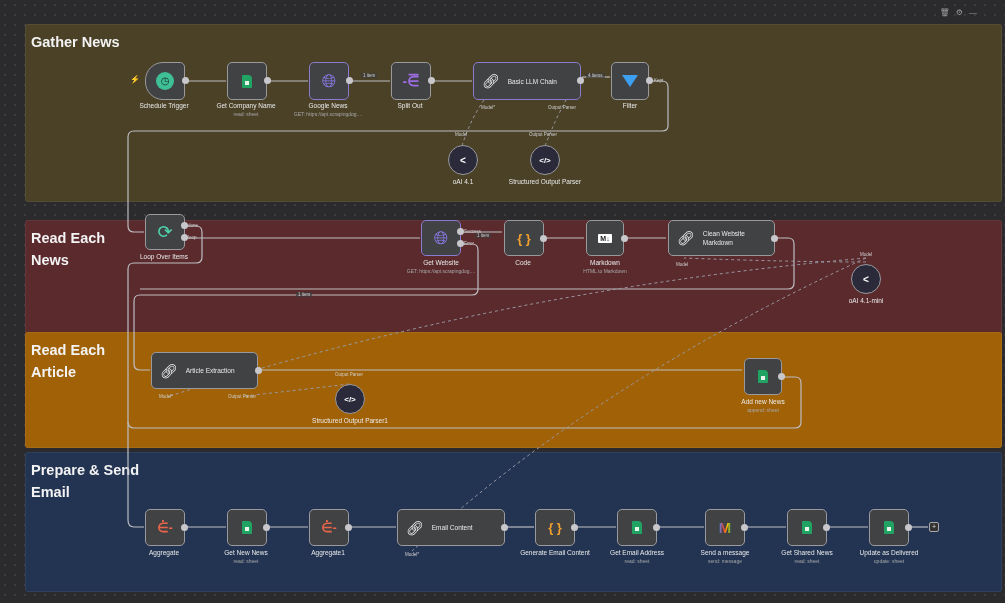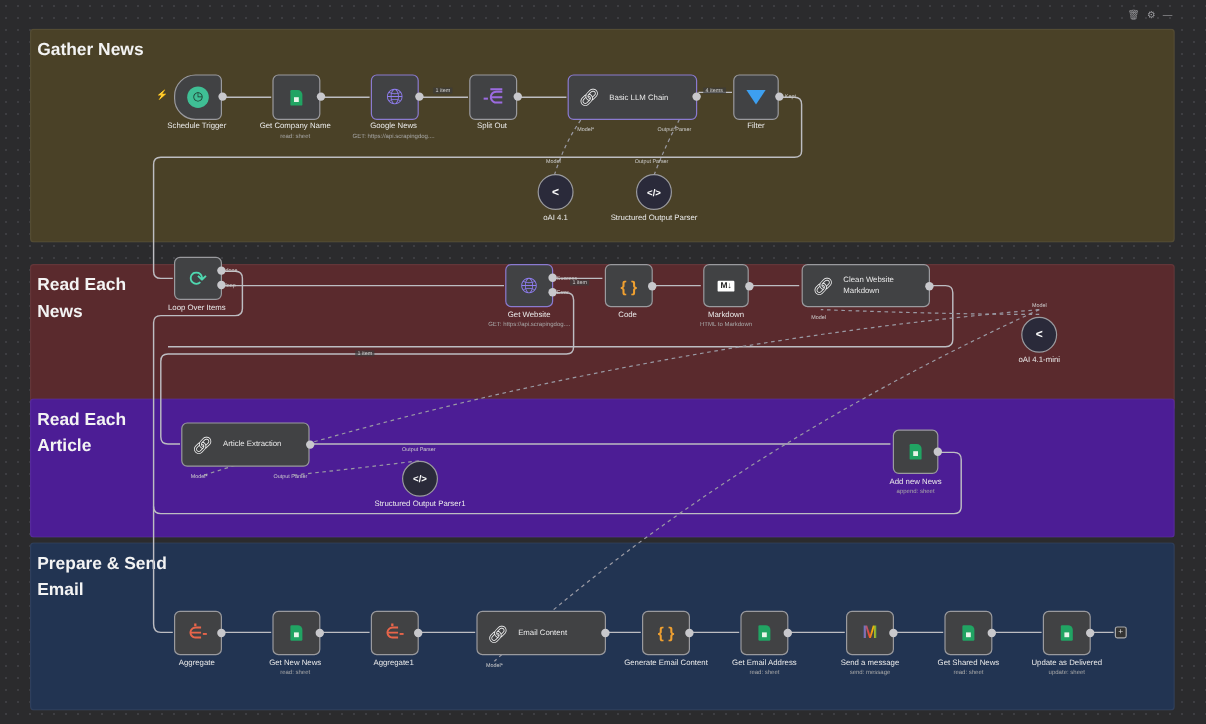--- a/index.html
+++ b/index.html
@@ -1,19 +1,19 @@
 <!DOCTYPE html>
 <html><head>
 <meta charset="utf-8">
 <style>
   html,body{margin:0;padding:0;}
   body{width:1005px;height:603px;overflow:hidden;background:#2b2b2d;
     background-image:radial-gradient(#3e3e42 1px, transparent 1px);background-size:10px 10px;
     font-family:"Liberation Sans",sans-serif;position:relative;color:#e8e8e8;}
-  .group{position:absolute;border:1px solid rgba(255,255,255,0.06);border-radius:3px;}
+  .group{position:absolute;border:1px solid rgba(255,255,255,0.06);border-radius:3px;padding-left:23px;}
   .group-title{position:absolute;left:5px;top:6px;font-size:14.5px;font-weight:bold;color:#f3f3f3;line-height:22px;width:110px;}
   .node{position:absolute;width:38px;height:36px;background:#414244;border:1px solid #9a9a9e;border-radius:5px;box-sizing:border-box;display:flex;align-items:center;justify-content:center;}
   .node.wide{width:106px;justify-content:flex-start;padding-left:8px;}
   .node.purple{border-color:#8a7ad0;}
   .node.trigger{border-radius:18px 5px 5px 18px;}
   .node-label{position:absolute;font-size:6.5px;color:#eaeaea;text-align:center;width:110px;white-space:nowrap;}
   .node-sub{position:absolute;font-size:5px;color:#a8a8a8;text-align:center;width:110px;white-space:nowrap;}
   .wide-label{font-size:6.5px;color:#eaeaea;margin-left:8px;line-height:9px;}
   .circle{position:absolute;width:30px;height:30px;border-radius:50%;background:#2a2a3a;border:1px solid #9a9a9e;box-sizing:border-box;display:flex;align-items:center;justify-content:center;color:#fff;font-size:10px;font-weight:bold;}
   .port-out{position:absolute;width:7px;height:7px;border-radius:50%;background:#c8c8cc;}
@@ -33,21 +33,21 @@
   <span>⚙</span>
   <span>—</span>
 </div>
 
 <div class="group" style="left:25px;top:24px;width:952px;height:176px;background:#4a4127;">
   <div class="group-title">Gather News</div>
 </div>
 <div class="group" style="left:25px;top:220px;width:952px;height:120px;background:#5a2a2d;">
   <div class="group-title">Read Each News</div>
 </div>
-<div class="group" style="left:25px;top:332px;width:952px;height:114px;background:#4c1d95;">
+<div class="group" style="left:25px;top:332px;width:952px;height:114px;background:#a16207;">
   <div class="group-title">Read Each Article</div>
 </div>
 <div class="group" style="left:25px;top:452px;width:952px;height:138px;background:#223452;">
   <div class="group-title">Prepare &amp; Send Email</div>
 </div>
 
 <svg class="wires" width="1005" height="603">
   <g fill="none" stroke="#bdbdc2" stroke-width="1.2">
 
     <path d="M186 81 H226"></path>

